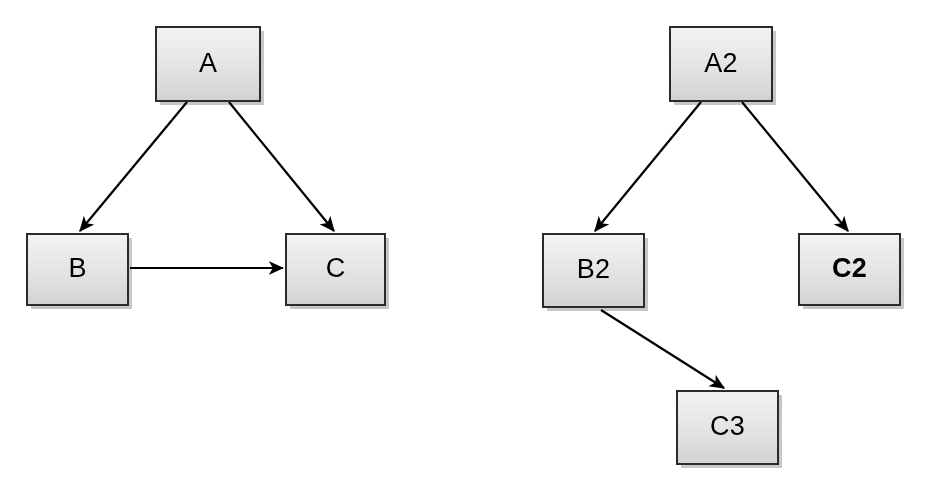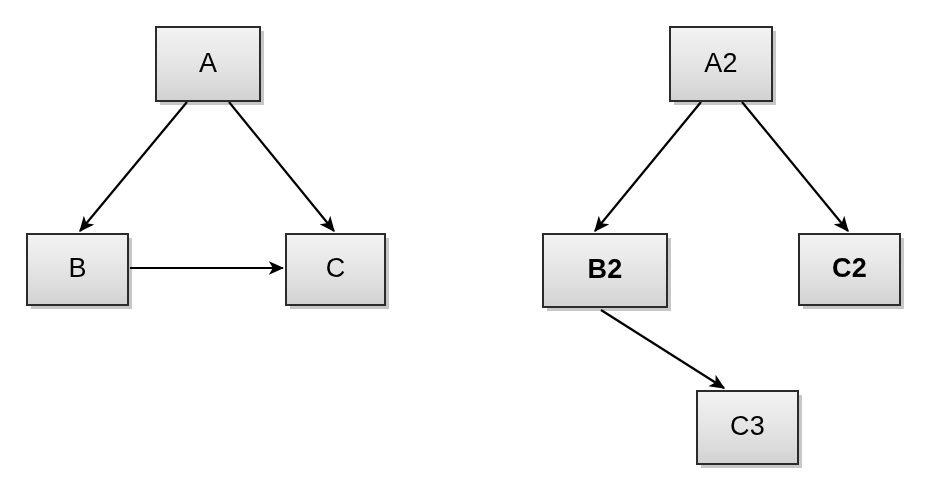--- a/index.html
+++ b/index.html
@@ -75,24 +75,24 @@
       </div>
       <div class="node" style="left: 26px; top: 233px; width: 103px; height: 73px;">
         <span class="node-label">B</span>
       </div>
       <div class="node" style="left: 285px; top: 233px; width: 101px; height: 73px;">
         <span class="node-label">C</span>
       </div>
       <div class="node" style="left: 669px; top: 26px; width: 104px; height: 76px;">
         <span class="node-label">A2</span>
       </div>
-      <div class="node" style="left: 542px; top: 233px; width: 126px; height: 75px; font-weight: bold;">
+      <div class="node" style="left: 542px; top: 233px; width: 103px; height: 75px;">
         <span class="node-label">B2</span>
       </div>
       <div class="node" style="left: 798px; top: 233px; width: 103px; height: 73px; font-weight: bold;">
         <span class="node-label">C2</span>
       </div>
-      <div class="node" style="left: 696px; top: 390px; width: 103px; height: 75px;">
+      <div class="node" style="left: 676px; top: 390px; width: 103px; height: 75px;">
         <span class="node-label">C3</span>
       </div>
     </div>
 
 </div>
 
 </body></html>

